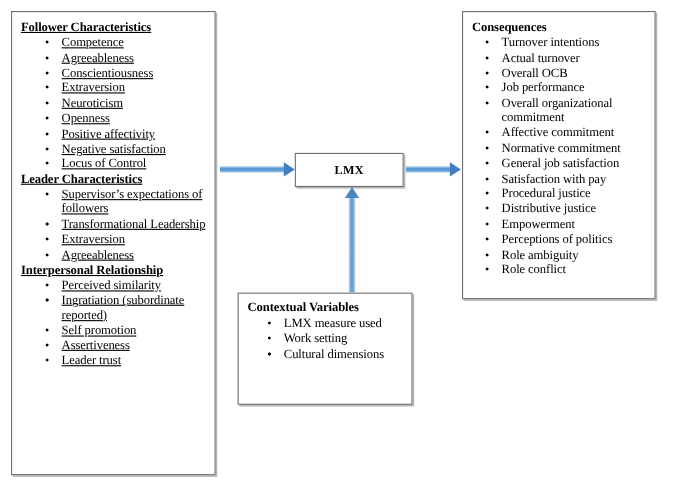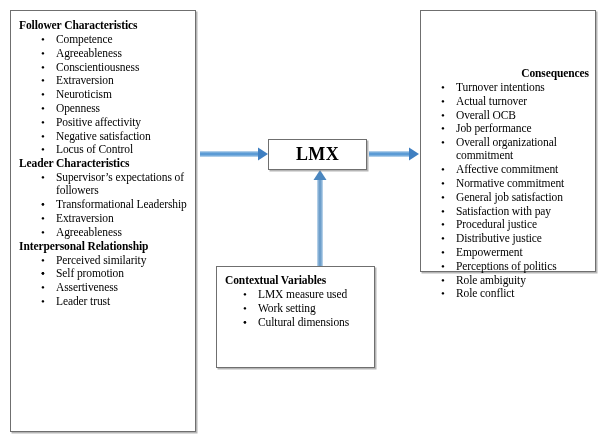--- a/index.html
+++ b/index.html
@@ -28,32 +28,32 @@
   
   #box-lmx{
     left:268px; top:139px; width:99px; height:31px;
     display:flex;align-items:center;justify-content:center;
   }
   
   #box-contextual{ left:216px; top:266px; width:159px; height:102px; }
 
   .group{ padding:0; }
   #box-antecedents .group + .group{ margin-top:0; }
-  #box-antecedents{ padding:8px 6px 6px 8px; }
+  #box-antecedents{ padding:8px 6px 6px 8px;text-decoration:underline; }
   #box-consequences{ padding:8px 6px 6px 8px; }
   #box-contextual{ padding:7px 6px 6px 8px; }
 
   .grp-title{
     font-weight:bold;
     font-size:11.5px;
     line-height:13px;
     letter-spacing:-0.1px;
     margin:0 0 1px 0;
   }
-  .grp-title.center{ text-align:right;margin-top:48px; }
+  .grp-title.center{ text-align:left; }
 
   ul.items{
     list-style:none;
     margin:0;
     padding:0 0 0 22px;
   }
   ul.items li{
     position:relative;
     font-size:11.5px;
     line-height:13.3px;
@@ -65,21 +65,21 @@
     position:absolute;
     left:0;top:0;
     font-size:11px;
     line-height:13.3px;
   }
   #box-consequences ul.items{ padding-left:12px; }
   #box-contextual ul.items{ padding-left:18px; }
 
   #box-lmx .lmx-label{
     font-weight:bold;
-    font-size:18px;
+    font-size:11px;
     letter-spacing:0.4px;
   }
 
   
   #arrows{position:absolute;left:0;top:0;width:613px;height:444px;pointer-events:none;}
 </style>
 </head>
 <body>
 
 <div id="canvas">
@@ -142,21 +142,21 @@
         <li><span class="bullet">•</span><span>Extraversion</span></li>
         <li><span class="bullet">•</span><span>Agreeableness</span></li>
       </ul>
     </div>
 
     <div class="group">
       <div class="grp-title">Interpersonal Relationship</div>
       <ul class="items">
         <li><span class="bullet">•</span><span>Perceived similarity</span></li>
         <li><span class="bullet">•</span></li>
-        <li><span class="bullet">•</span></li>
+        <li><span class="bullet">•</span><span>Ingratiation (subordinate reported)</span></li>
         <li><span class="bullet">•</span><span>Self promotion</span></li>
         <li><span class="bullet">•</span><span>Assertiveness</span></li>
         <li><span class="bullet">•</span><span>Leader trust</span></li>
       </ul>
     </div>
 
   </div>
 
   <div class="box" id="box-lmx">
     <span class="lmx-label">LMX</span>

